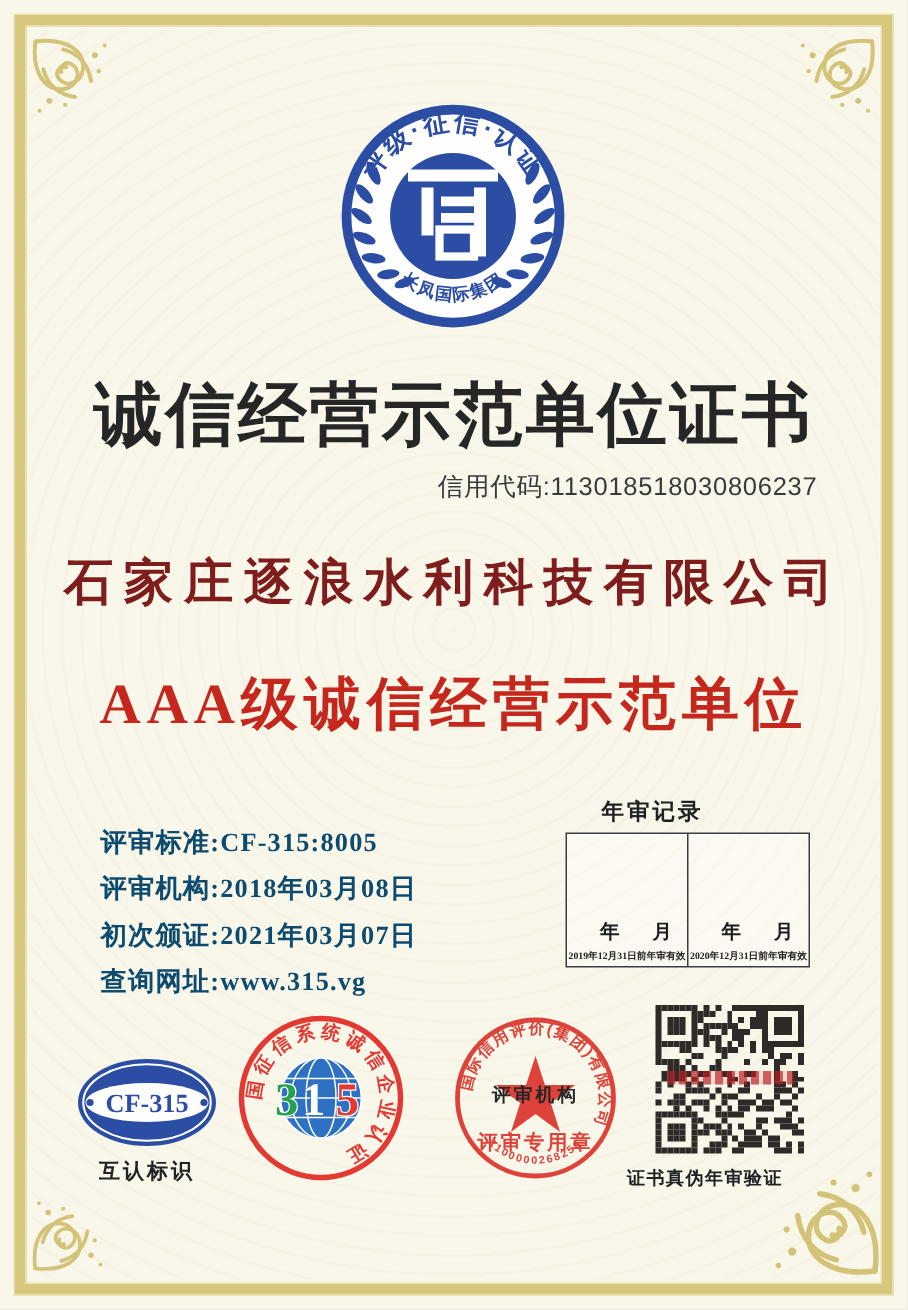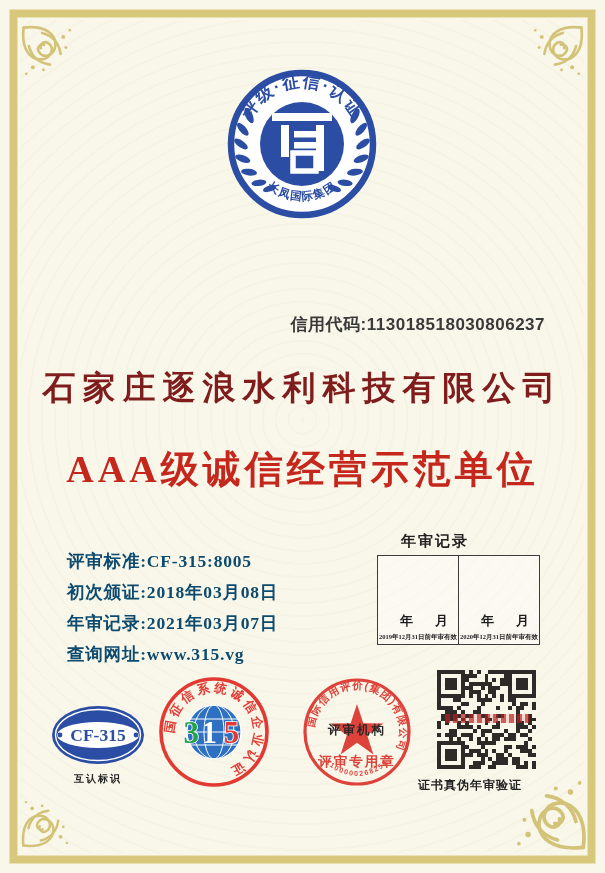--- a/index.html
+++ b/index.html
@@ -21,21 +21,21 @@
   .fl-tr{right:21px;top:25px;width:66px;height:66px;transform:scaleX(-1);}
   .fl-bl{left:21px;bottom:25px;width:62px;height:62px;transform:scaleY(-1);}
   .fl-br{right:18px;bottom:22px;width:92px;height:92px;transform:scale(-1,-1);}
 
   .logo{position:absolute;left:224px;top:68px;width:156px;height:162px;}
 
   .title{position:absolute;left:0;right:0;top:246px;text-align:center;
     font-family:"Liberation Sans", sans-serif;font-weight:900;font-size:46px;
     letter-spacing:2px;color:#262626;}
   .credit{position:absolute;right:60px;top:313px;
-    font-family:"Liberation Sans", sans-serif;font-weight:700;font-size:17px;
+    font-family:"Liberation Sans", sans-serif;font-weight:400;font-size:17px;
     color:#3a3a3a;letter-spacing:.5px;}
   .company{position:absolute;left:0;right:0;top:366px;text-align:center;
     font-family:"Liberation Sans", sans-serif;font-weight:800;font-size:33px;
     letter-spacing:7px;color:#7f1d1d;}
   .rating{position:absolute;left:0;right:0;top:444px;text-align:center;
     font-weight:700;font-size:38px;letter-spacing:4px;color:#c5271d;}
 
   .details{position:absolute;left:67px;top:546px;}
   .detail-line{font-weight:700;font-size:17.5px;color:#0c4a6e;
     letter-spacing:.8px;line-height:31px;}
@@ -46,21 +46,21 @@
   .annual-cell{flex:1;position:relative;}
   .annual-cell + .annual-cell{border-left:1.5px solid #3c3c3c;}
   .ym{position:absolute;left:12px;right:0;bottom:14px;text-align:center;
     font-weight:700;font-size:13px;color:#1c1c1c;}
   .ym .gap{display:inline-block;width:22px;}
   .note{position:absolute;left:0;right:0;bottom:2px;text-align:center;
     font-weight:700;font-size:6.5px;color:#222;white-space:nowrap;}
 
   .cf315{position:absolute;left:50px;top:704px;width:96px;height:62px;}
   .cf-caption{position:absolute;left:50px;top:772px;width:96px;text-align:center;
-    font-weight:700;font-size:10px;color:#222;letter-spacing:2px;}
+    font-weight:700;font-size:14px;color:#222;letter-spacing:2px;}
   .globe{position:absolute;left:158px;top:676px;width:112px;height:112px;}
   .stamp{position:absolute;left:300px;top:675px;width:114px;height:114px;opacity:.95;}
 
   .qr{position:absolute;left:437px;top:670px;width:99px;height:99px;
     display:grid;grid-template-columns:repeat(25,1fr);grid-template-rows:repeat(25,1fr);}
   .qr .on{background:#2d2a28;}
   .qr-overlay{position:absolute;left:445px;top:714px;width:84px;height:9px;
     background:repeating-linear-gradient(90deg,rgba(185,30,32,.7) 0 5px,rgba(185,30,32,.12) 5px 8px);
     border-radius:1px;}
   .qr-caption{position:absolute;left:418px;top:777px;width:113px;text-align:left;
@@ -201,28 +201,29 @@
       <rect x="14" y="-19" width="8" height="46" fill="#fff"></rect>
       <rect x="-8" y="-13" width="22" height="6.5" fill="#fff"></rect>
       <rect x="-8" y="-2" width="22" height="6.5" fill="#fff"></rect>
       <rect x="-9" y="9" width="23" height="18" fill="none" stroke="#fff" stroke-width="5.5"></rect>
     </g>
     <text font-family="Liberation Sans, sans-serif" font-size="11.5" font-weight="700" fill="#2b4da3" letter-spacing="1">
       <textPath href="#arcBottom" startOffset="50%" text-anchor="middle">长凤国际集团</textPath>
     </text>
   </svg>
 
+  <div class="title">诚信经营示范单位证书</div>
   <div class="credit">信用代码:113018518030806237</div>
   <div class="company">石家庄逐浪水利科技有限公司</div>
   <div class="rating">AAA级诚信经营示范单位</div>
 
   <div class="details">
     <div class="detail-line">评审标准:CF-315:8005</div>
-    <div class="detail-line">初次颁证:2018年03月08日</div>
-    <div class="detail-line">年审记录:2021年03月07日</div>
+    <div class="detail-line">评审机构:2018年03月08日</div>
+    <div class="detail-line">初次颁证:2021年03月07日</div>
     <div class="detail-line">查询网址:www.315.vg</div>
   </div>
 
   <div class="annual">
     <div class="annual-title">年审记录</div>
     <div class="annual-box">
       <div class="annual-cell">
         <div class="ym"><span>年</span><span class="gap"></span><span>月</span></div>
         <div class="note">2019年12月31日前年审有效</div>
       </div>

